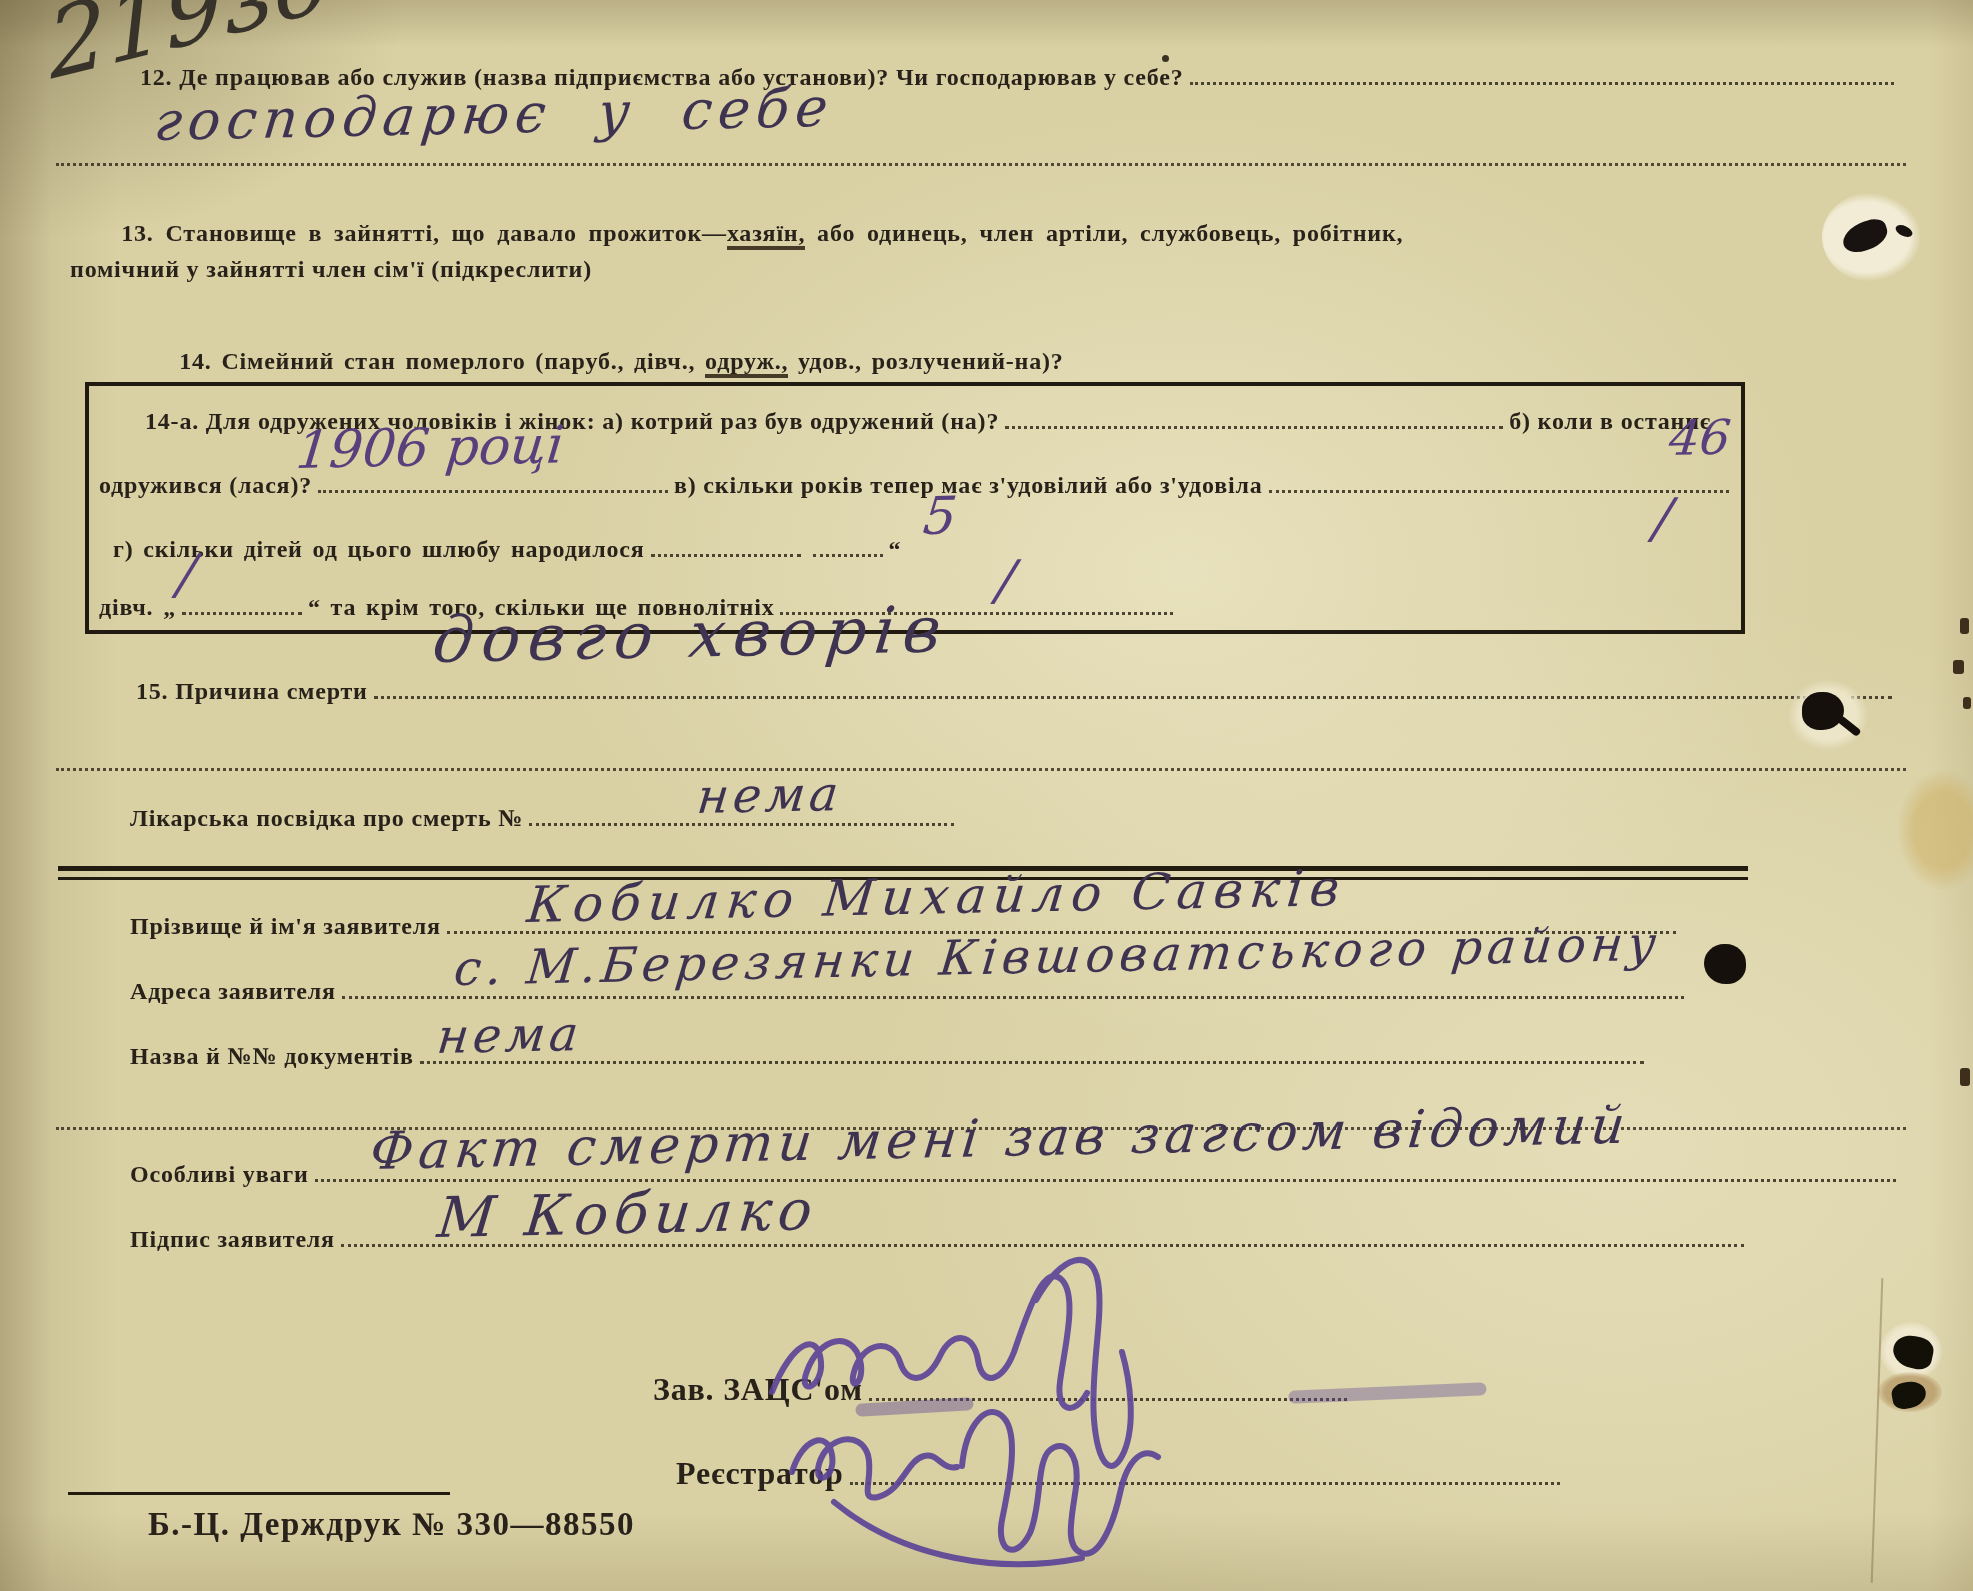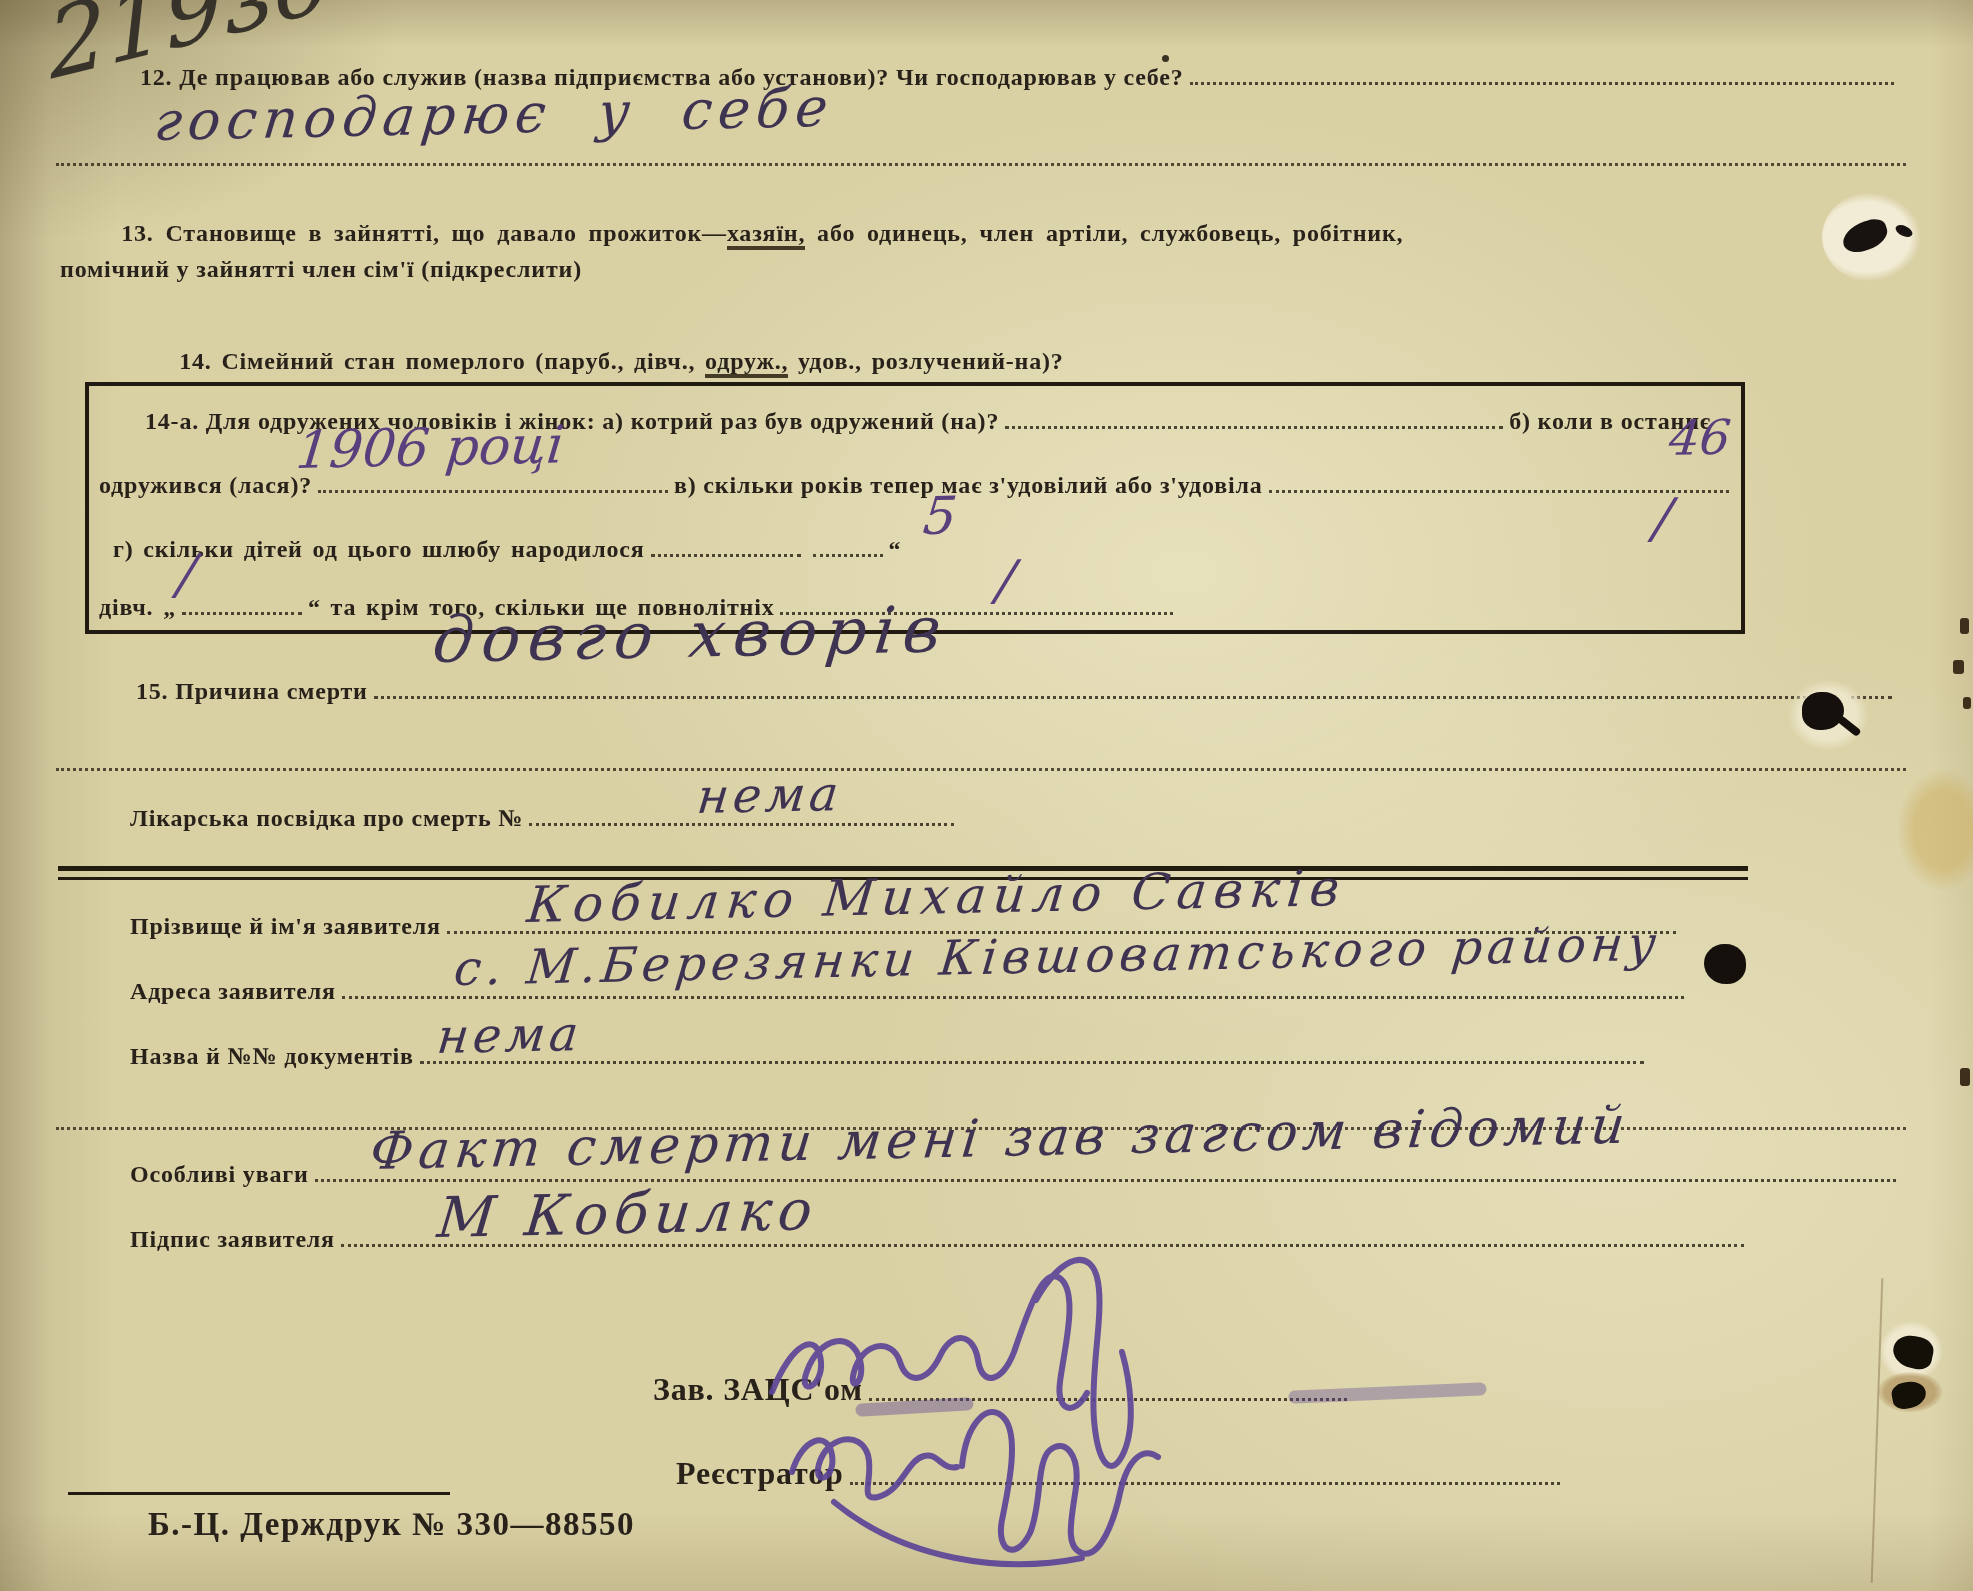--- a/index.html
+++ b/index.html
@@ -73,21 +73,21 @@
   <div class="row abs" style="left:140px;top:64px;width:1760px;">
     <span class="print">12. Де працював або служив (назва підприємства або установи)? Чи господарював у себе?</span>
     <span class="dots"></span>
   </div>
   <div class="hw" style="left:152px;top:95px;font-size:54px;letter-spacing:6px;">господарює  у  себе</div>
   <div class="dotline" style="left:56px;top:163px;width:1850px;"></div>
 
   <div class="abs print" style="left:74px;top:192px;word-spacing:5px;">
     <span>13. Становище в зайнятті, що давало прожиток—</span><span class="ul">хазяїн,</span><span> або одинець, член артіли, службовець, робітник,</span>
   </div>
-  <div class="abs print" style="left:60px;top:256px;">помічний у зайнятті член сім'ї (підкреслити)</div>
+  <div class="abs print" style="left:70px;top:256px;">помічний у зайнятті член сім'ї (підкреслити)</div>
 
   <div class="abs print" style="left:140px;top:320px;word-spacing:3px;">
     <span>14. Сімейний стан померлого (паруб., дівч., </span><span class="ul">одруж.,</span><span> удов., розлучений-на)?</span>
   </div>
 
   <div class="box14a">
     <div class="row abs" style="left:56px;top:22px;width:1566px;">
       <span class="print">14-а. Для одружених чоловіків і жінок: а) котрий раз був одружений (на)?</span>
       <span class="dots"></span>
       <span class="print">б) коли в останнє</span>

